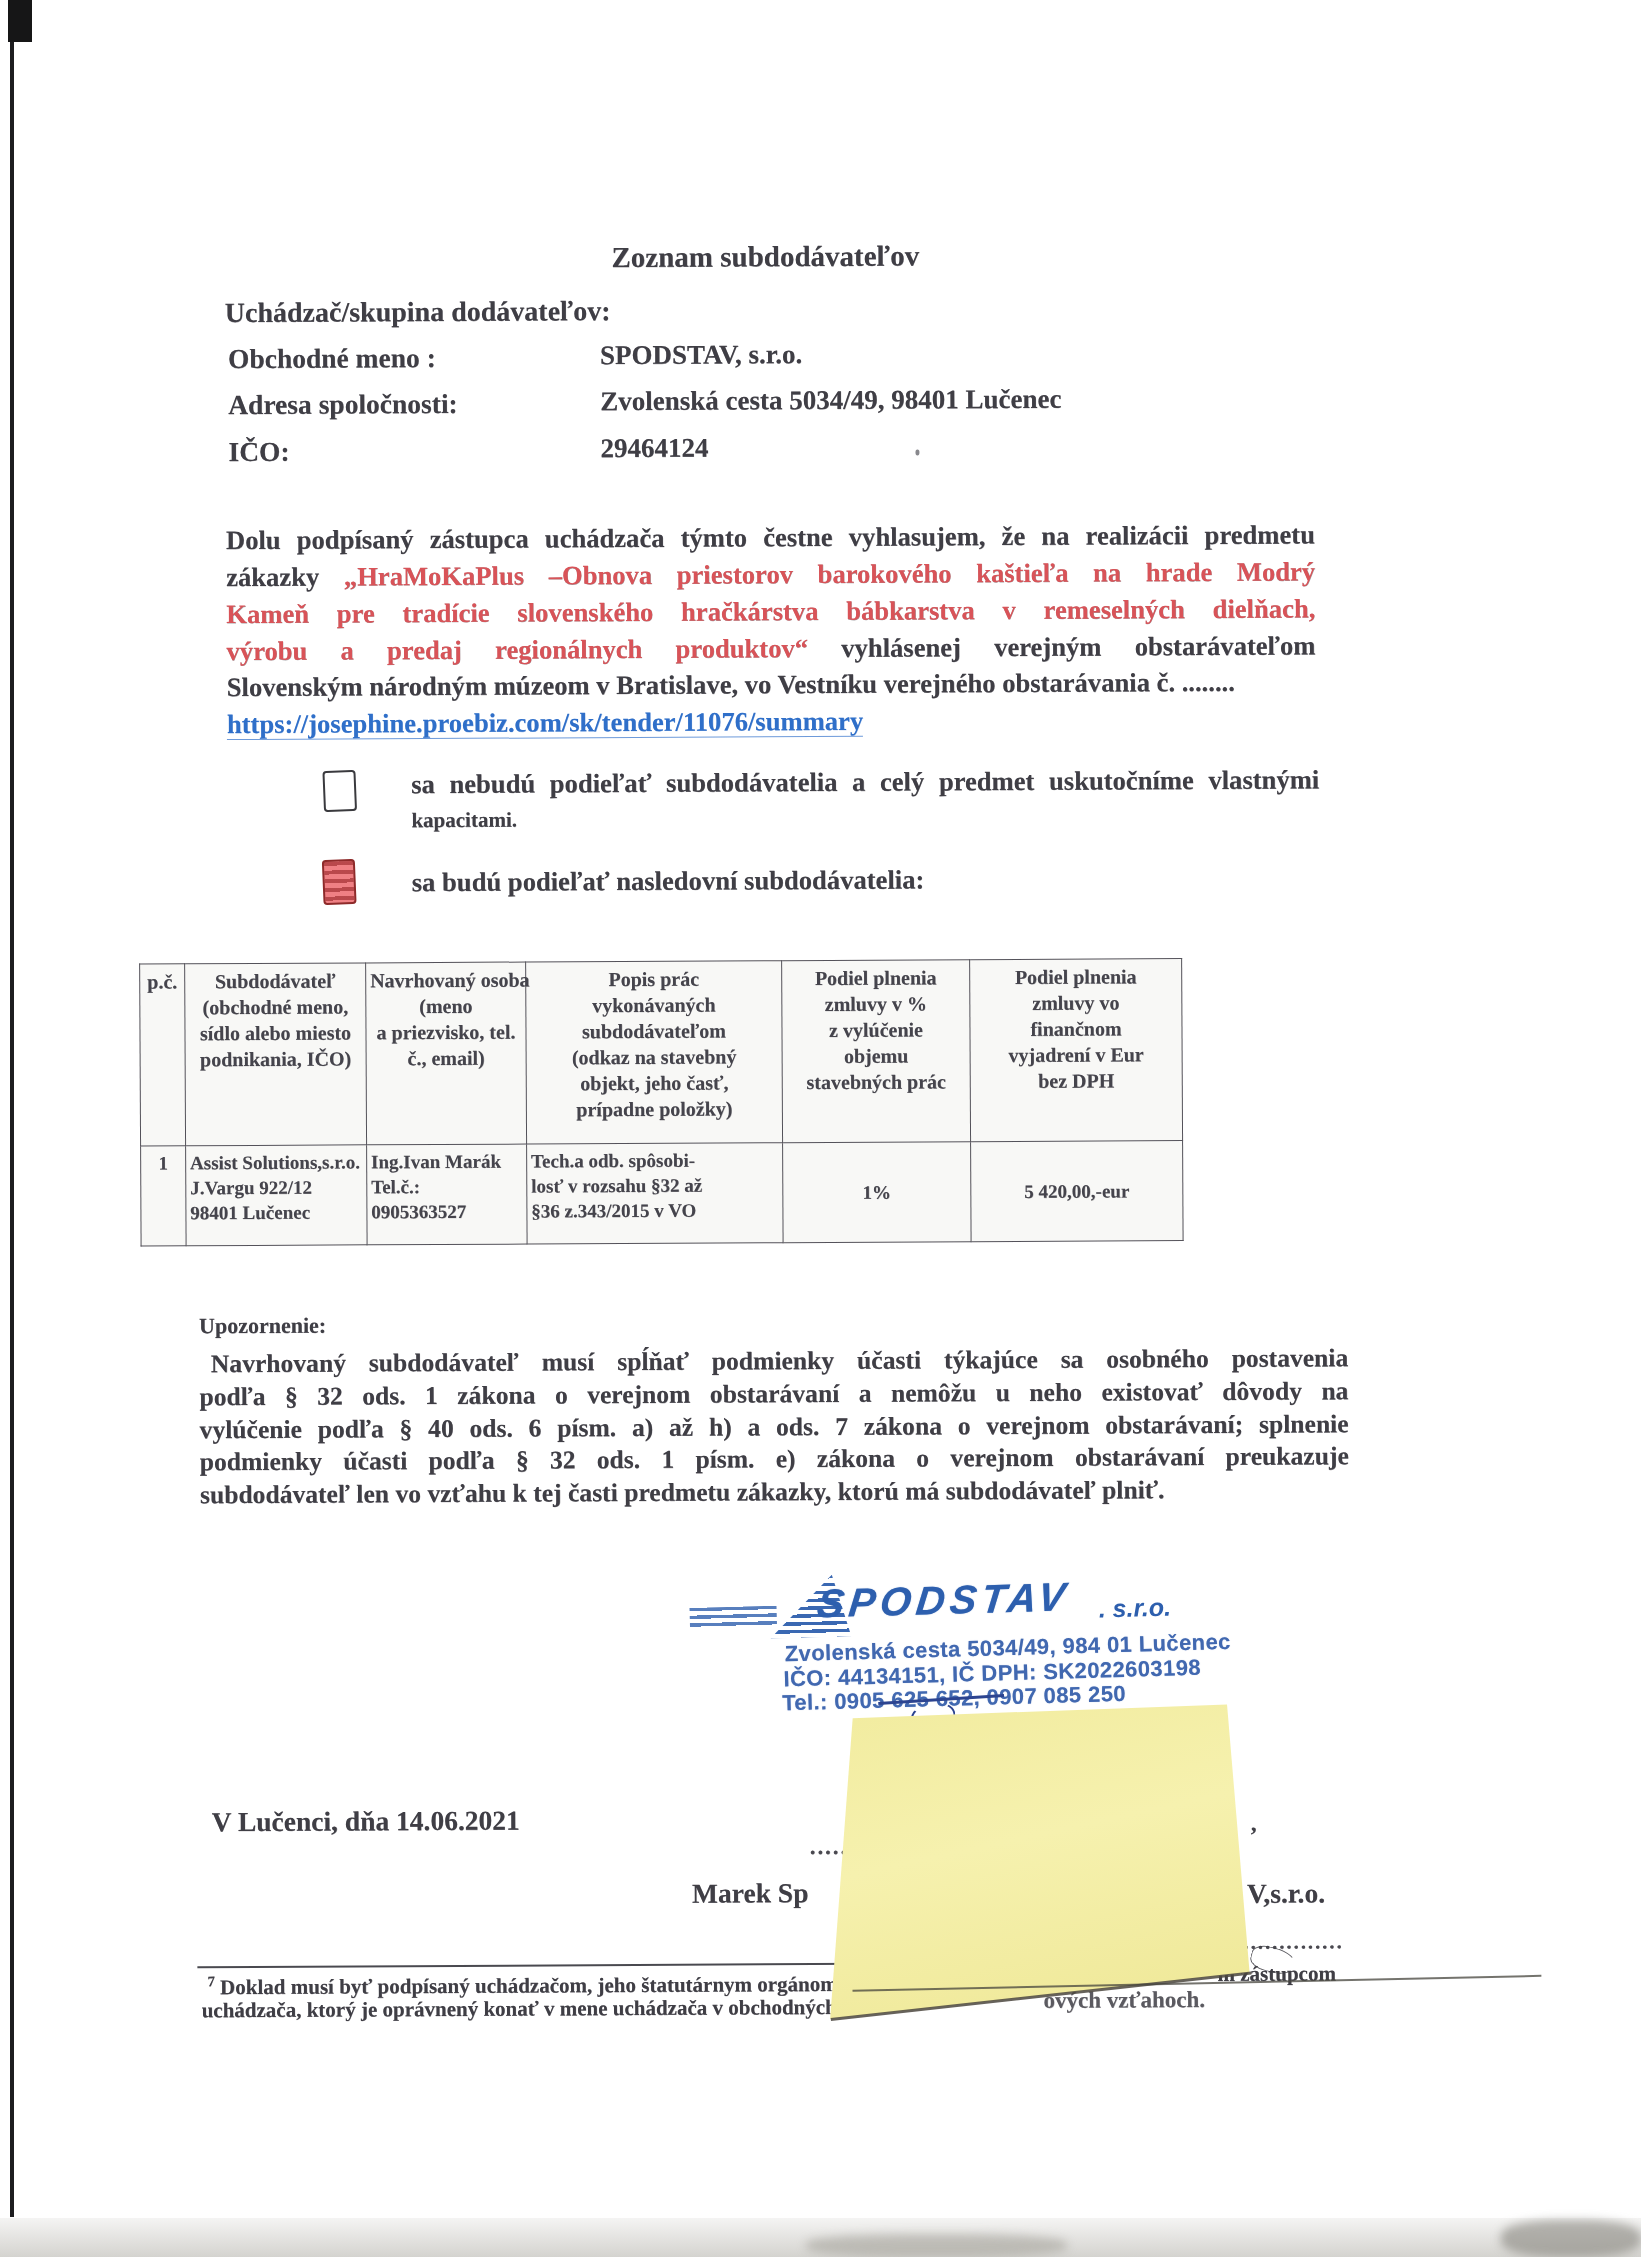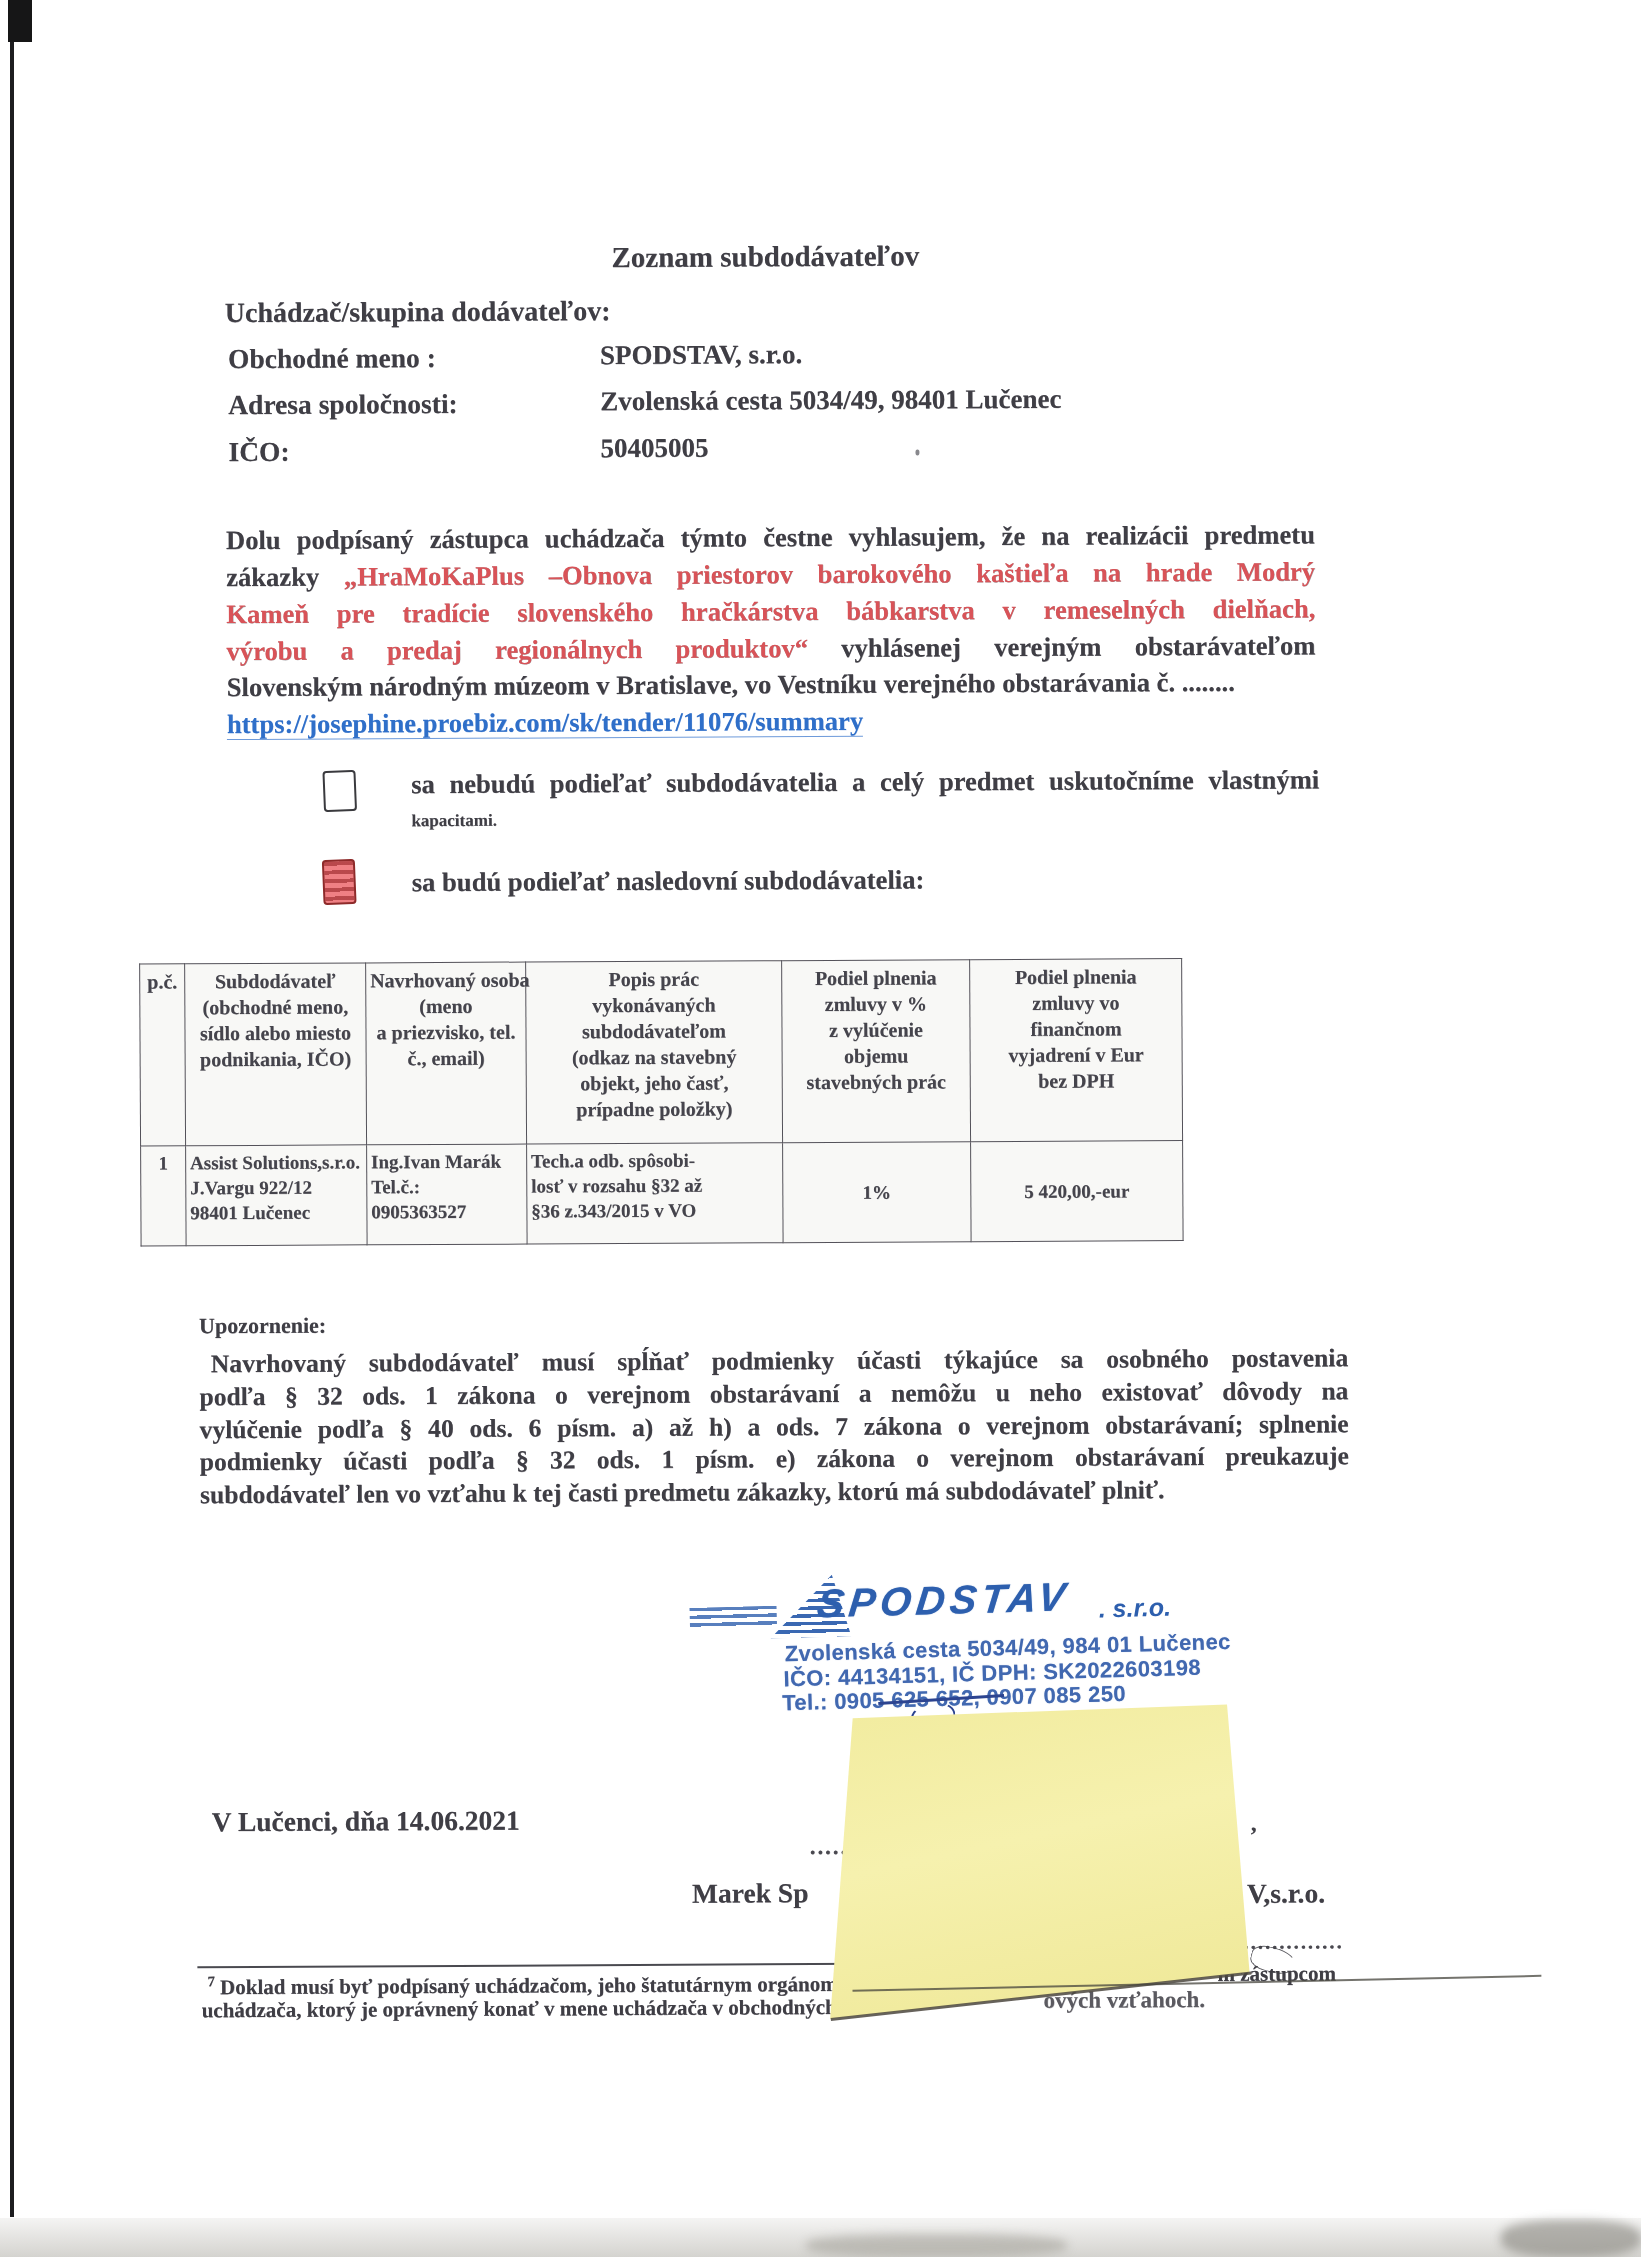--- a/index.html
+++ b/index.html
@@ -72,39 +72,39 @@
     <div class="abs txt" style="left:616px;top:240px;font-size:29px;">Zoznam subdodávateľov</div>
     <div class="abs txt" style="left:229px;top:294px;font-size:28px;">Uchádzač/skupina dodávateľov:</div>
 
     <div class="abs txt" style="left:232px;top:340px;font-size:27.5px;">Obchodné meno :</div>
     <div class="abs txt" style="left:604px;top:339px;font-size:27px;">SPODSTAV, s.r.o.</div>
 
     <div class="abs txt" style="left:232px;top:386px;font-size:27.5px;">Adresa spoločnosti:</div>
     <div class="abs txt" style="left:604px;top:385px;font-size:27px;">Zvolenská cesta 5034/49, 98401 Lučenec</div>
 
     <div class="abs txt" style="left:232px;top:433px;font-size:27.5px;">IČO:</div>
-    <div class="abs txt" style="left:604px;top:432px;font-size:27px;">50405005</div>
+    <div class="abs txt" style="left:604px;top:432px;font-size:27px;">29464124</div>
     <div class="abs" style="left:919px;top:450px;width:3.9px;height:5.8px;background:#6a6a70;border-radius:50%;opacity:.8;"></div>
 
     <div class="abs txt jl" style="left:229px;top:519px;width:1089px;font-size:26.6px;line-height:37px;">Dolu podpísaný zástupca uchádzača týmto čestne vyhlasujem, že na realizácii predmetu</div>
     <div class="abs txt jl" style="left:229px;top:556px;width:1089px;font-size:26.6px;line-height:37px;">
       <span>zákazky</span>
       <span class="red">„HraMoKaPlus –Obnova priestorov barokového kaštieľa na hrade Modrý</span>
     </div>
     <div class="abs txt jl red" style="left:229px;top:593px;width:1089px;font-size:26.6px;line-height:37px;">Kameň pre tradície slovenského hračkárstva bábkarstva v remeselných dielňach,</div>
     <div class="abs txt jl" style="left:229px;top:630px;width:1089px;font-size:26.6px;line-height:37px;">
       <span class="red">výrobu a predaj regionálnych produktov“</span>
       <span>vyhlásenej verejným obstarávateľom</span>
     </div>
     <div class="abs txt" style="left:229px;top:666px;width:1089px;font-size:26.6px;line-height:37px;">Slovenským národným múzeom v Bratislave, vo Vestníku verejného obstarávania č. ........</div>
     <div class="abs txt" style="left:229px;top:703px;font-size:26.6px;line-height:37px;"><span class="linktxt">https://josephine.proebiz.com/sk/tender/11076/summary</span></div>
 
     <div class="abs cbox" style="left:325px;top:768px;width:29px;height:37px;"></div>
     <div class="abs txt jl" style="left:413px;top:764px;width:908px;font-size:26.6px;line-height:37px;">sa nebudú podieľať subdodávatelia a celý predmet uskutočníme vlastnými</div>
-    <div class="abs txt" style="left:413px;top:800px;font-size:17px;line-height:37px;">kapacitami.</div>
+    <div class="abs txt" style="left:413px;top:800px;font-size:21px;line-height:37px;">kapacitami.</div>
 
     <div class="abs cbox red-filled" style="left:324px;top:857px;width:29px;height:41px;"></div>
     <div class="abs txt" style="left:413px;top:865px;font-size:26.6px;">sa budú podieľať nasledovní subdodávatelia:</div>
 
     <table class="subs abs" style="left:140px;top:960px;">
       <colgroup>
         <col style="width:45px">
           <col style="width:181px">
           <col style="width:160px">
         <col style="width:256px">

